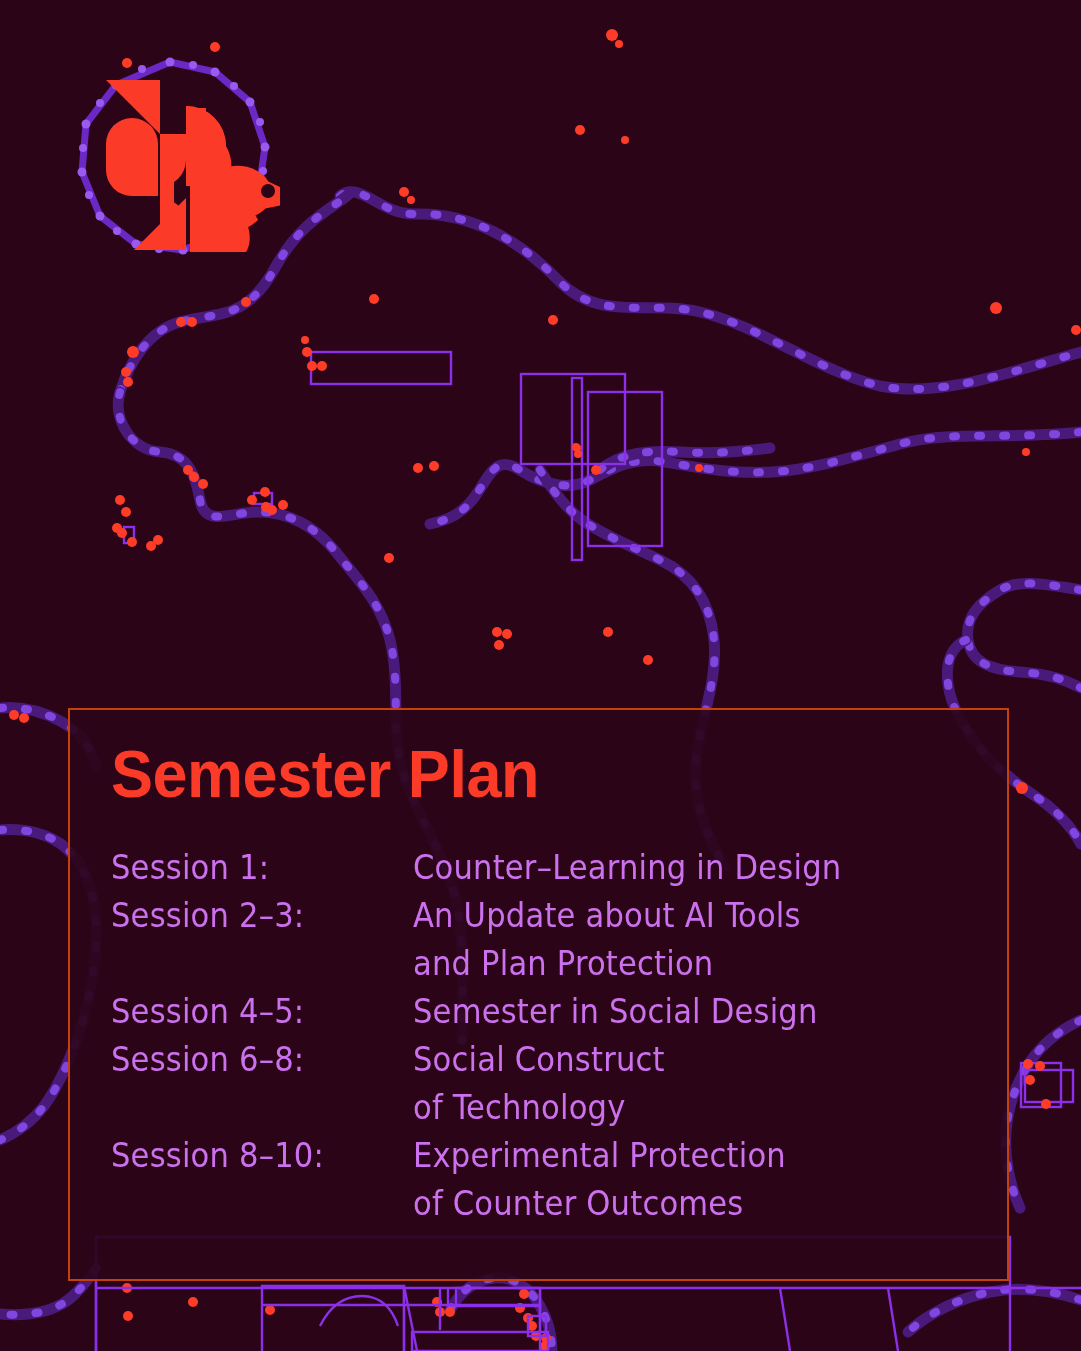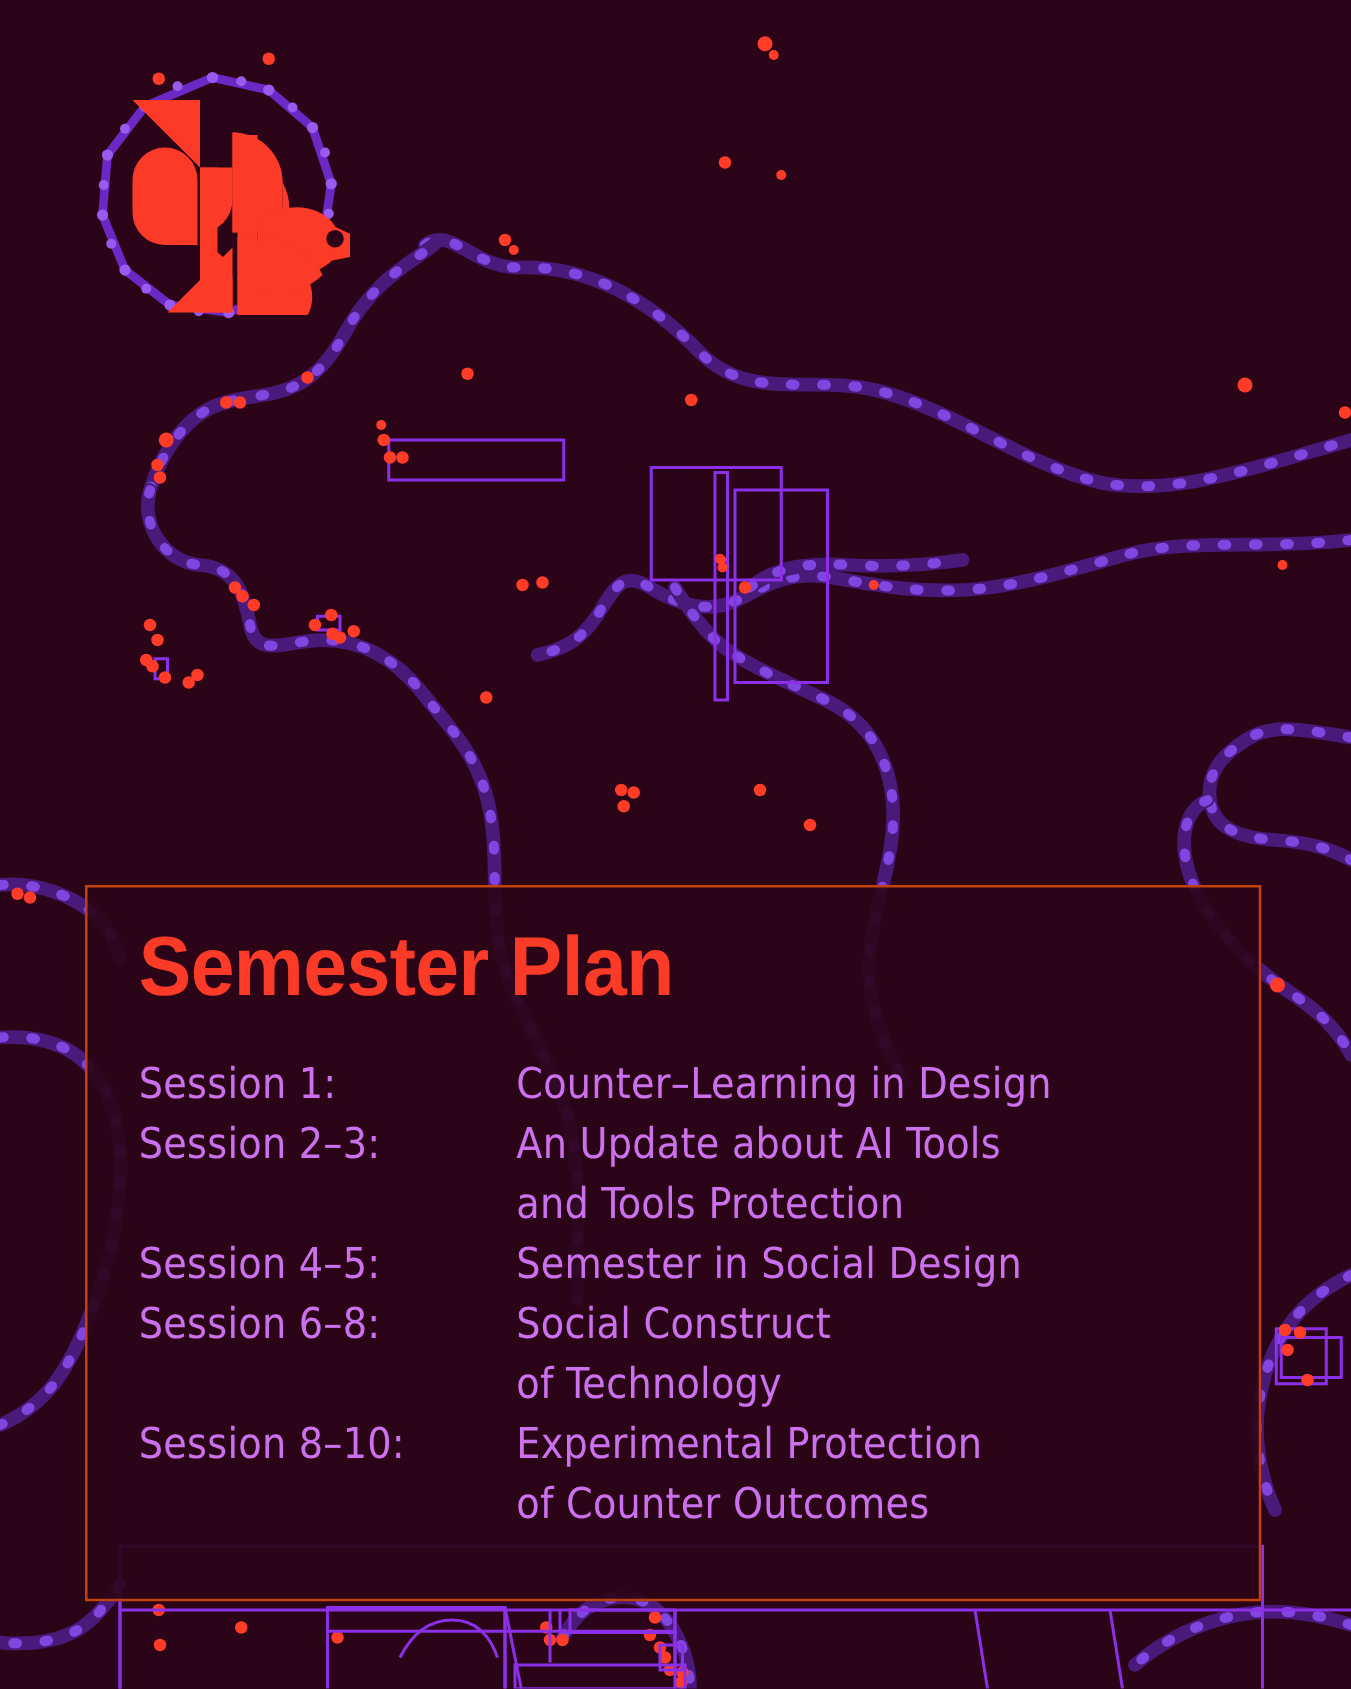--- a/index.html
+++ b/index.html
@@ -306,21 +306,21 @@
         <div class="session-row">
           <div class="session-label">Session 1:</div>
           <div class="session-topic">
             <span class="topic-line">Counter–Learning in Design</span>
           </div>
         </div>
         <div class="session-row">
           <div class="session-label">Session 2–3:</div>
           <div class="session-topic">
             <span class="topic-line">An Update about AI Tools</span>
-            <span class="topic-line">and Tools Protection</span>
+            <span class="topic-line">and Plan Protection</span>
           </div>
         </div>
         <div class="session-row">
           <div class="session-label">Session 4–5:</div>
           <div class="session-topic">
             <span class="topic-line">Semester in Social Design</span>
           </div>
         </div>
         <div class="session-row">
           <div class="session-label">Session 6–8:</div>

